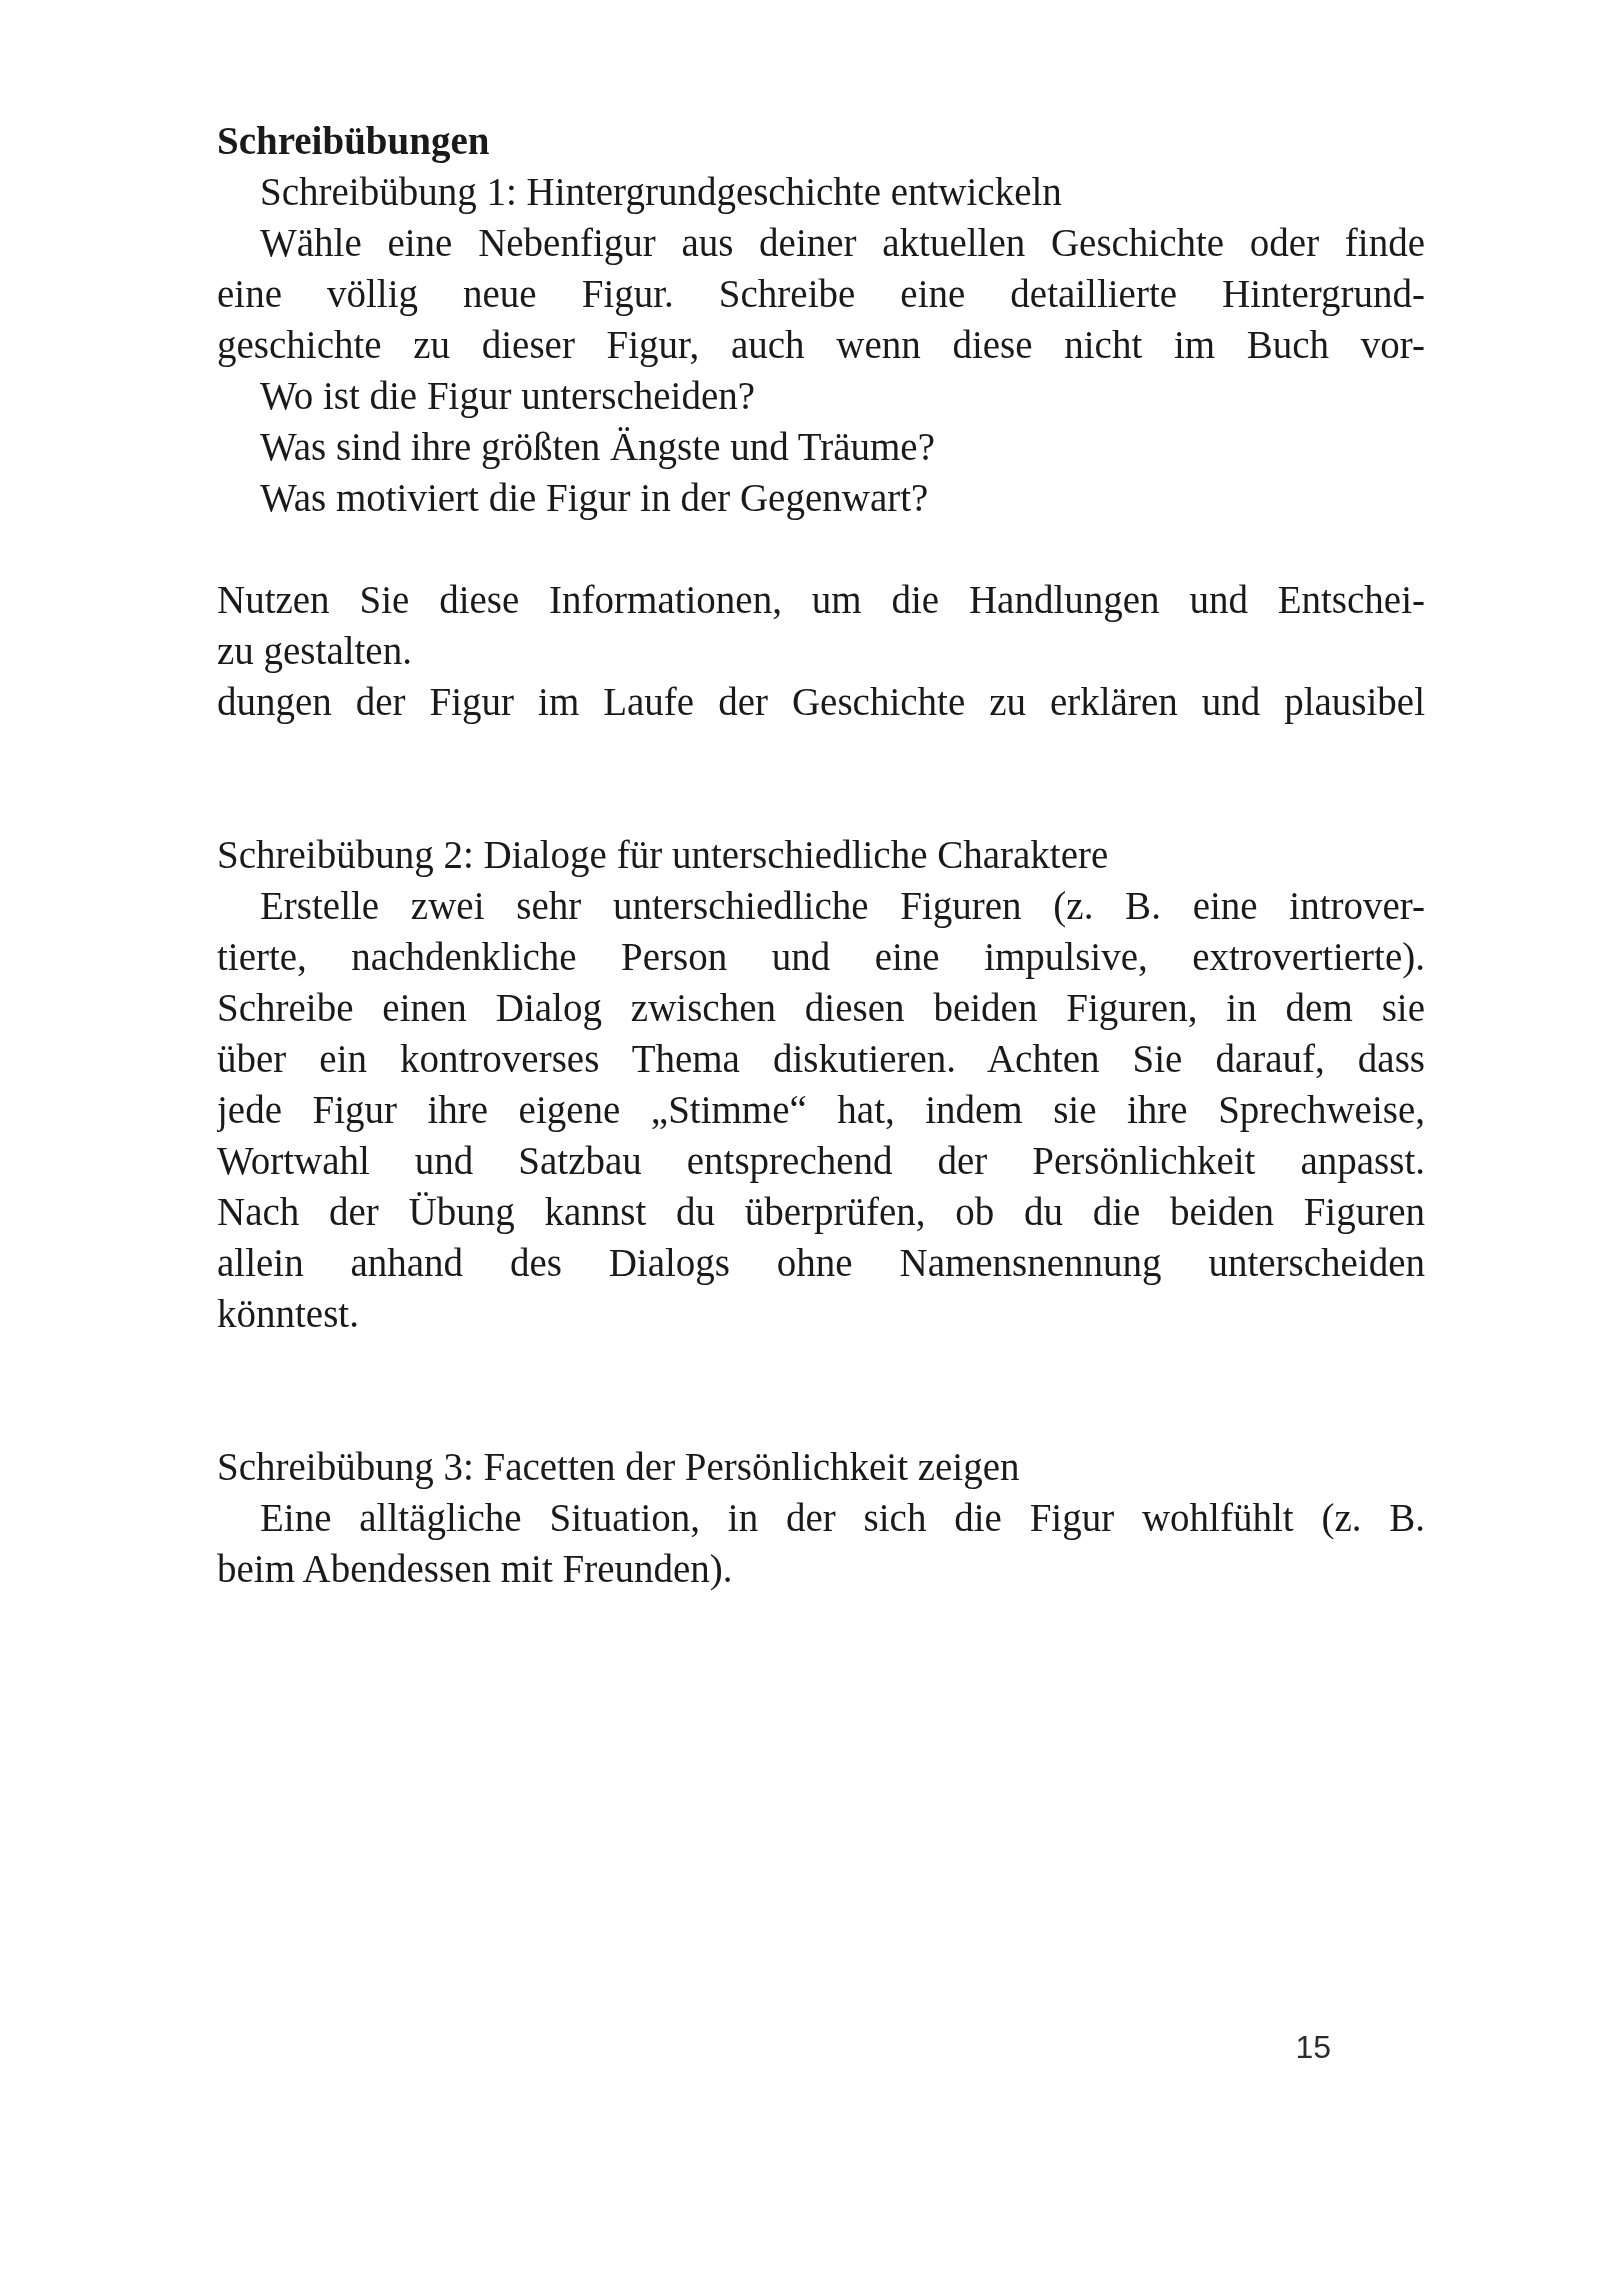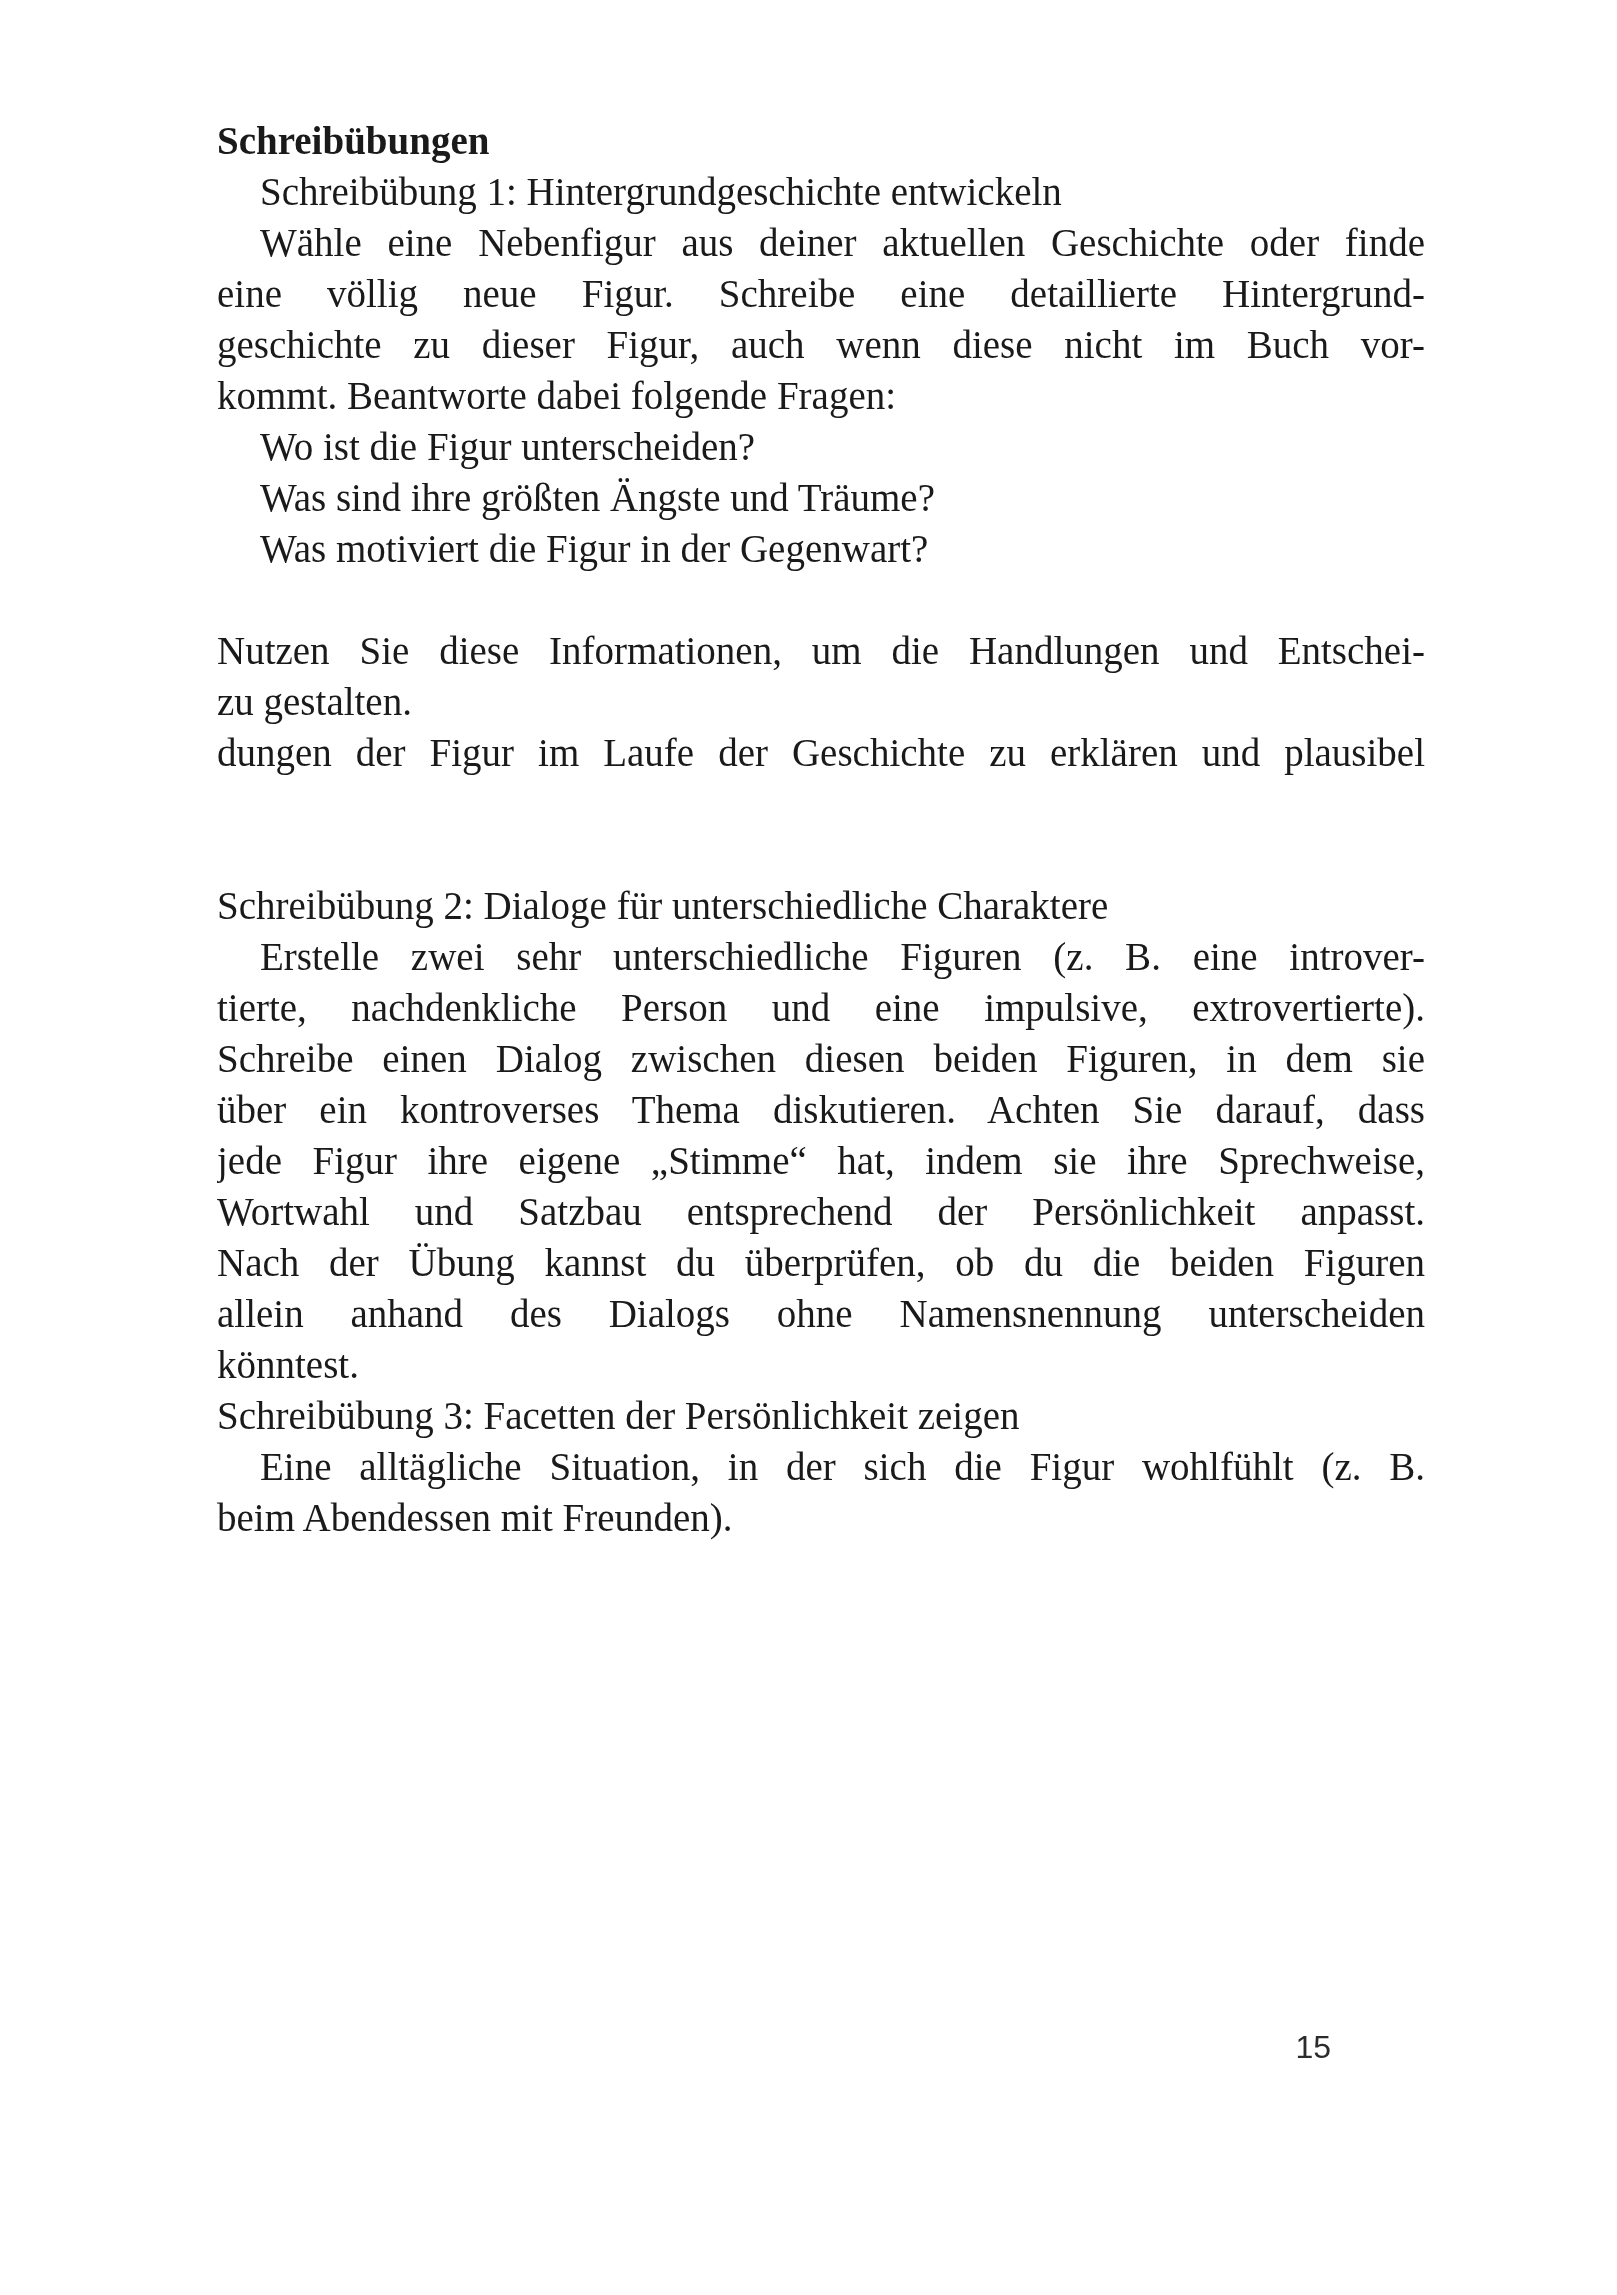--- a/index.html
+++ b/index.html
@@ -55,21 +55,20 @@
       <div class="block bold">
         <div class="line">Schreibübungen</div>
       </div>
       <div class="block">
         <div class="line indent">Schreibübung 1: Hintergrundgeschichte entwickeln</div>
       </div>
       <div class="block">
         <div class="line indent just">Wähle eine Nebenfigur aus deiner aktuellen Geschichte oder finde</div>
         <div class="line just">eine völlig neue Figur. Schreibe eine detaillierte Hintergrund-</div>
         <div class="line just">geschichte zu dieser Figur, auch wenn diese nicht im Buch vor-</div>
-        <div class="line">kommt. Beantworte dabei folgende Fragen:</div>
       </div>
       <div class="block">
         <div class="line indent">Wo ist die Figur unterscheiden?</div>
       </div>
       <div class="block">
         <div class="line indent">Was sind ihre größten Ängste und Träume?</div>
       </div>
       <div class="block">
         <div class="line indent">Was motiviert die Figur in der Gegenwart?</div>
       </div>
@@ -85,21 +84,21 @@
         <div class="line indent just">Erstelle zwei sehr unterschiedliche Figuren (z. B. eine introver-</div>
         <div class="line just">tierte, nachdenkliche Person und eine impulsive, extrovertierte).</div>
         <div class="line just">Schreibe einen Dialog zwischen diesen beiden Figuren, in dem sie</div>
         <div class="line just">über ein kontroverses Thema diskutieren. Achten Sie darauf, dass</div>
         <div class="line just">jede Figur ihre eigene „Stimme“ hat, indem sie ihre Sprechweise,</div>
         <div class="line just">Wortwahl und Satzbau entsprechend der Persönlichkeit anpasst.</div>
         <div class="line just">Nach der Übung kannst du überprüfen, ob du die beiden Figuren</div>
         <div class="line just">allein anhand des Dialogs ohne Namensnennung unterscheiden</div>
         <div class="line">könntest.</div>
       </div>
-      <div class="block" style="">
+      <div class="block" style="margin-top: 102px;">
         <div class="line">Schreibübung 3: Facetten der Persönlichkeit zeigen</div>
       </div>
       <div class="block">
         <div class="line indent just">Eine alltägliche Situation, in der sich die Figur wohlfühlt (z. B.</div>
         <div class="line">beim Abendessen mit Freunden).</div>
       </div>
     </div>
   <div class="page-number">15</div>
 </div>
 

